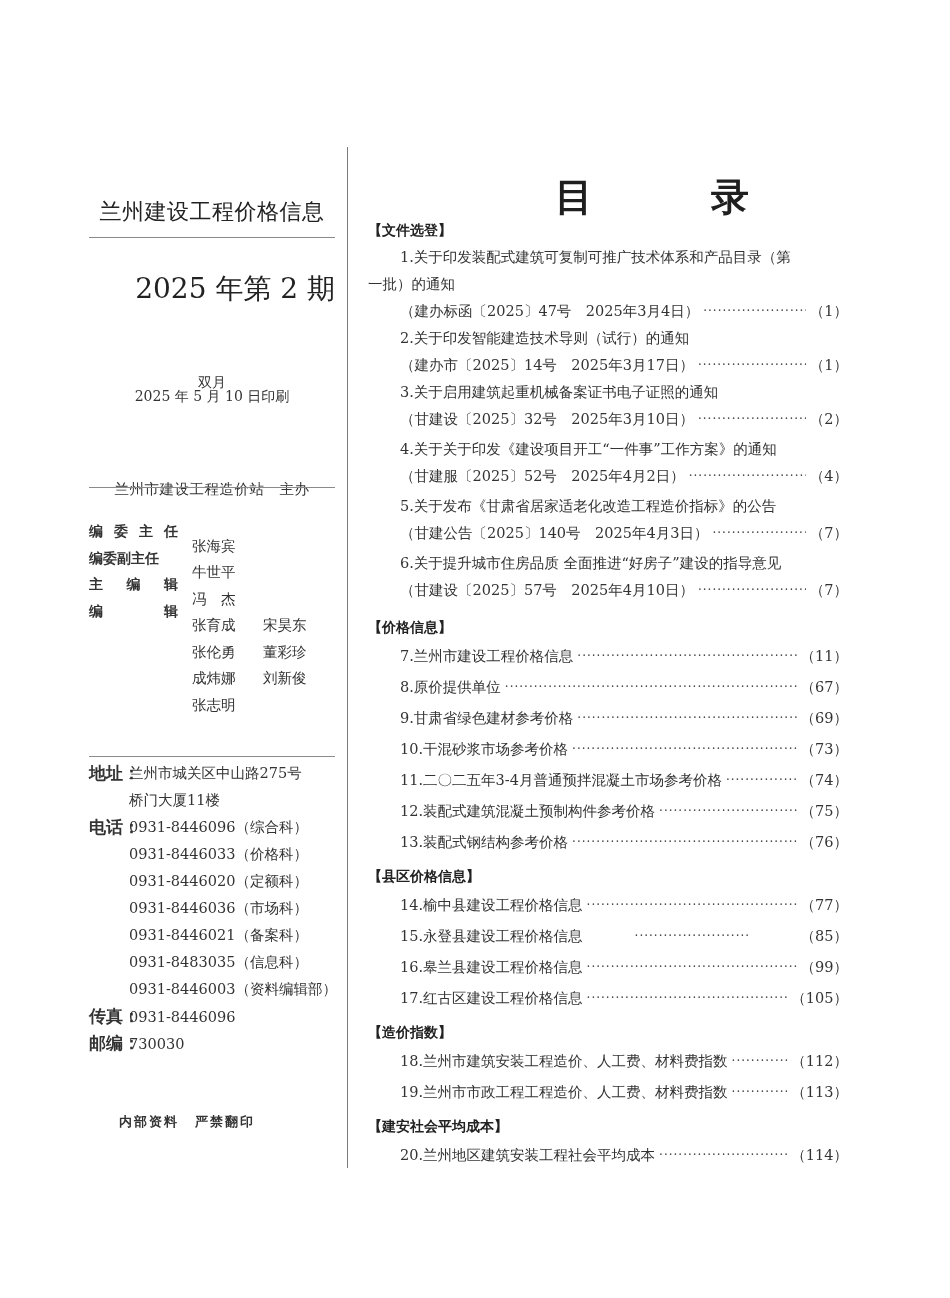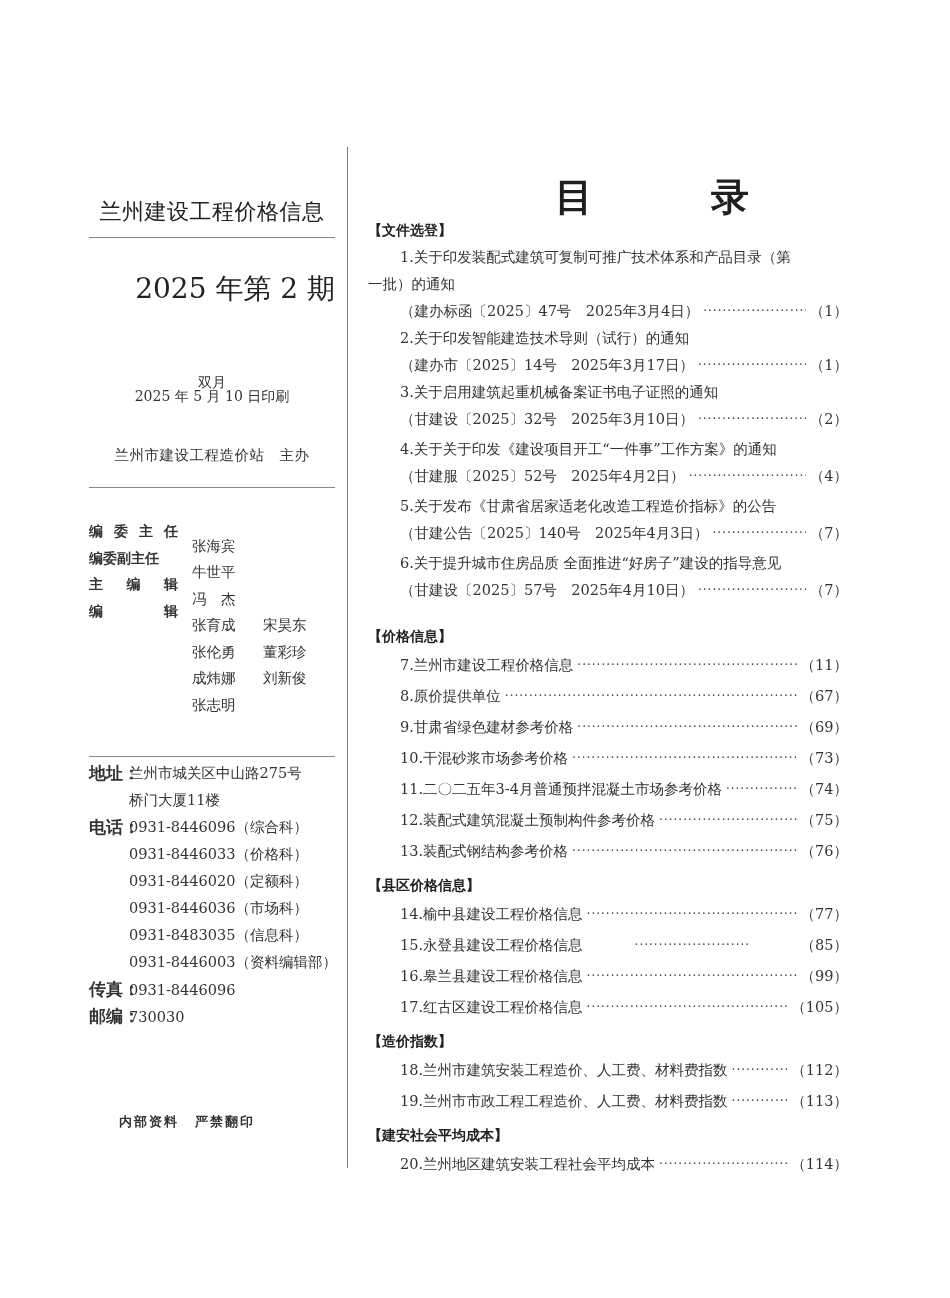--- a/index.html
+++ b/index.html
@@ -26,21 +26,21 @@
     }
     .freq {
       position: absolute; top: 334px; left: 0; width: 246px; text-align: center;
       font-size: 14px; color: #333; margin-top: 40px;
     }
     .printed {
       position: absolute; top: 388px; left: 0; width: 246px; text-align: center;
       font-size: 14px; color: #333;
     }
     .sponsor {
-      position: absolute; top: 446px; left: 0; width: 246px; text-align: center;
+      position: absolute; top: 480px; left: 0; width: 246px; text-align: center;
       font-size: 14.5px; color: #333; letter-spacing: 0.5px;
     }
     .hr2 { position: absolute; top: 487px; left: 0; width: 246px; height: 1px; background: #8a8a8a; }
 
     .staff { position: absolute; top: 519px; left: 0; width: 246px; }
     .staff-row { display: flex; height: 26.5px; align-items: center; font-size: 14.5px; }
     .staff-role {
       width: 103px; font-weight: bold; color: #333;
       font-family: "DejaVu Sans", "Liberation Sans", sans-serif; font-size: 14px;
       display: flex; justify-content: space-between; padding-right: 14px; box-sizing: border-box;
@@ -191,20 +191,24 @@
     <div class="c-row">
         <span class="c-label"></span>
         <span class="c-value">0931-8446020（定额科）</span>
       </div>
     <div class="c-row">
         <span class="c-label"></span>
         <span class="c-value">0931-8446036（市场科）</span>
       </div>
     <div class="c-row">
         <span class="c-label"></span>
+        <span class="c-value">0931-8446021（备案科）</span>
+      </div>
+    <div class="c-row">
+        <span class="c-label"></span>
         <span class="c-value">0931-8483035（信息科）</span>
       </div>
     <div class="c-row">
         <span class="c-label"></span>
         <span class="c-value">0931-8446003（资料编辑部）</span>
       </div>
     <div class="c-row">
       <span class="c-label">传真：</span>
       <span class="c-value">0931-8446096</span>
     </div>
@@ -264,21 +268,21 @@
     </div>
   <div class="sp-a"></div>
 
   <div class="entry-l1">6.关于提升城市住房品质 全面推进“好房子”建设的指导意见</div>
   <div class="line">
       <span class="txt">（甘建设〔2025〕57号　2025年4月10日）</span>
       <span class="dots"></span>
       <span class="pg">（7）</span>
     </div>
 
-  <div class="sec" style="margin-top:22px;">价格信息</div>
+  <div class="sec" style="margin-top:13px;">价格信息</div>
   <div class="sp-b"></div>
   <div class="line" style="height:31px;line-height:31px;">
       <span class="txt">7.兰州市建设工程价格信息</span>
       <span class="dots"></span>
       <span class="pg">（11）</span>
     </div>
   <div class="line" style="height:31px;line-height:31px;">
       <span class="txt">8.原价提供单位</span>
       <span class="dots"></span>
       <span class="pg">（67）</span>

